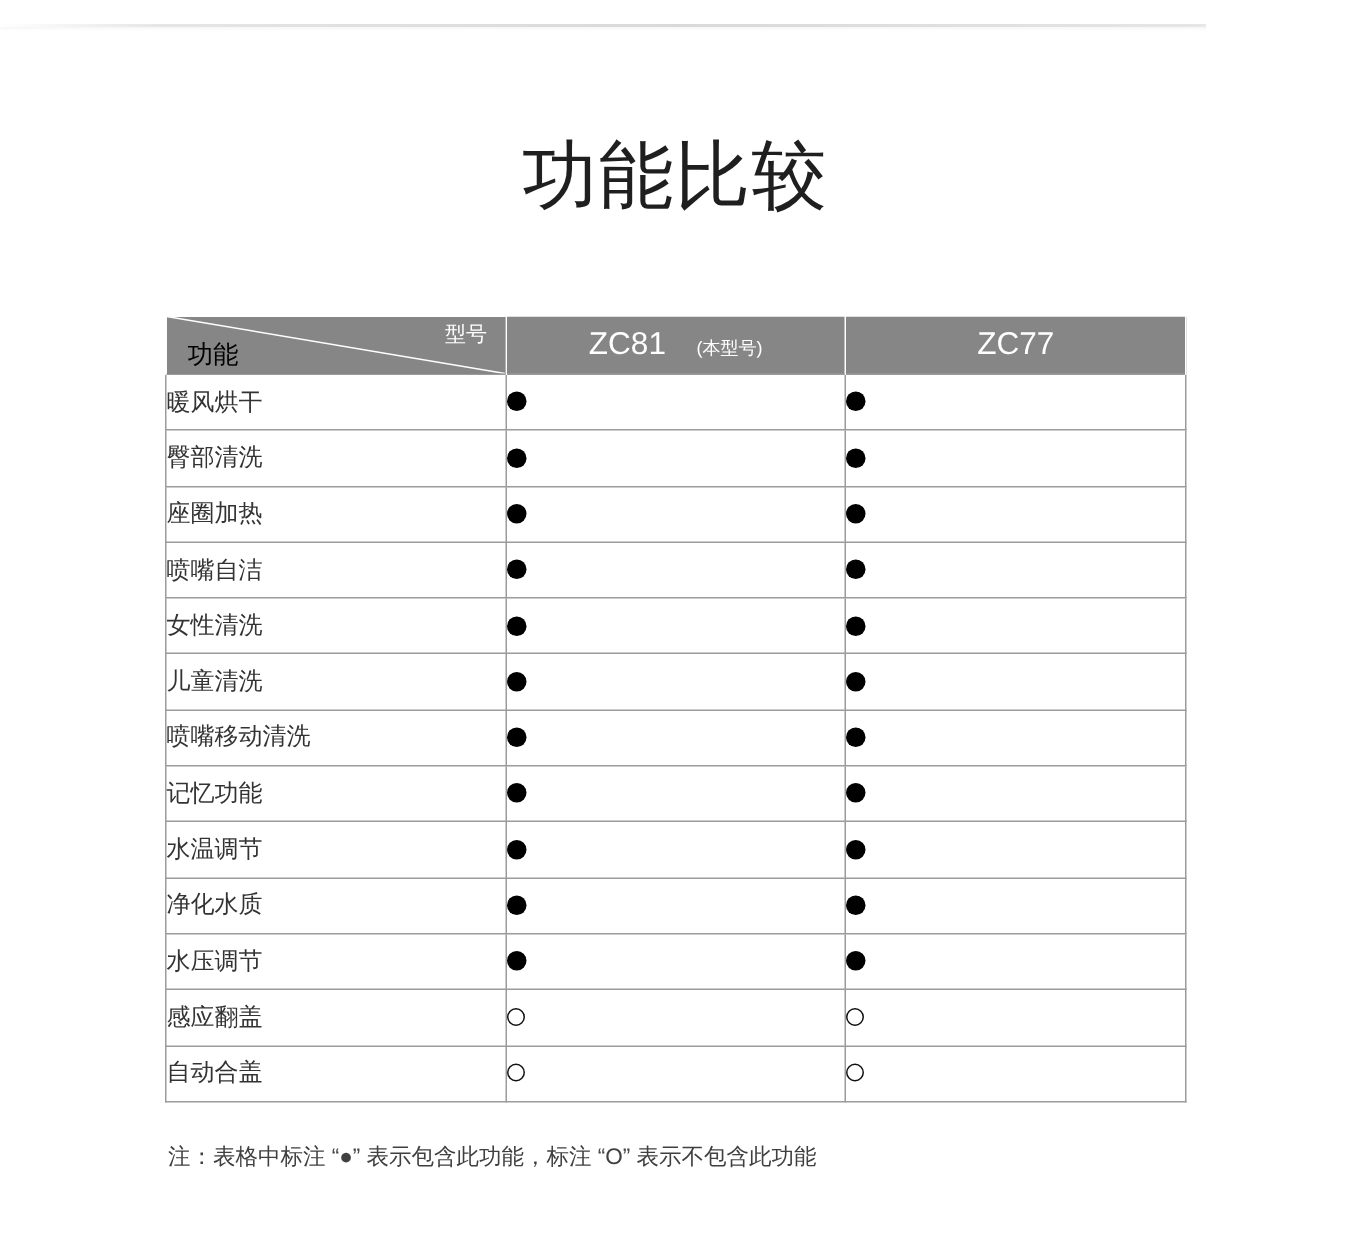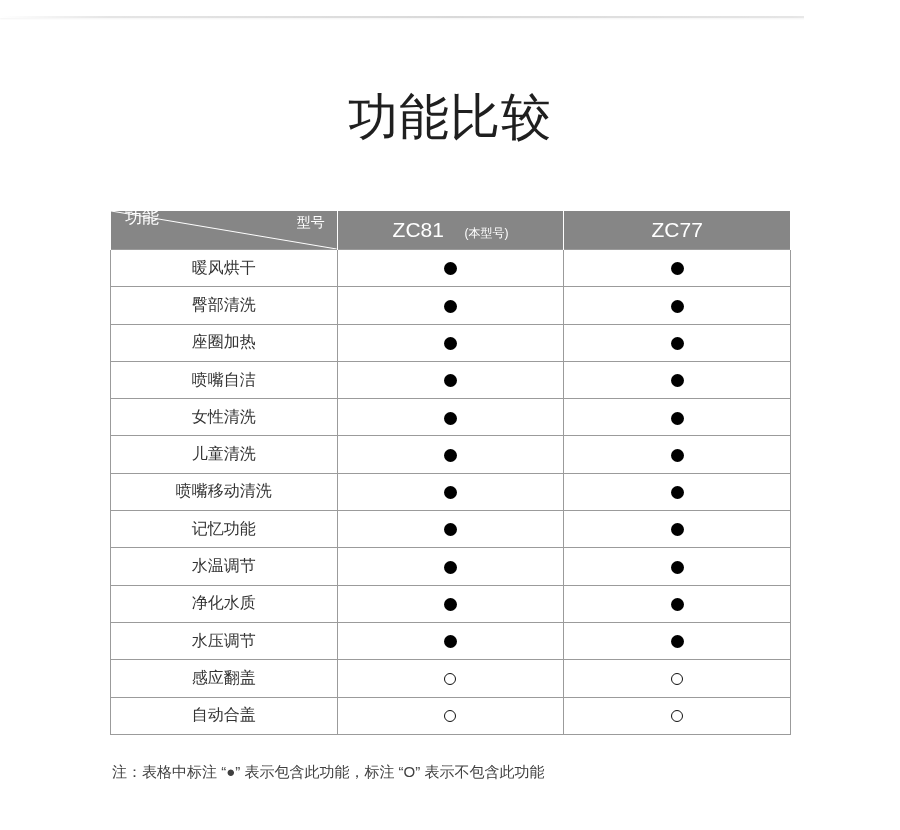--- a/index.html
+++ b/index.html
@@ -75,34 +75,34 @@
   .corner-tr {
     position: absolute;
     top: 3px;
     right: 12px;
     font-size: 14px;
     color: #ffffff;
   }
 
   .corner-bl {
     position: absolute;
-    bottom: 20px;
+    bottom: 1px;
     left: 14px;
     font-size: 17px;
-    color: #ffffff;
+    color: #000000;
   }
 
   .model { font-size: 21px; }
   .model-sub { font-size: 12px; margin-left: 16px; }
 
   table.cmp td {
     border: 1px solid #9b9b9b;
     height: 36.3px;
     padding: 0;
-    text-align: center;
+    text-align: left;
     vertical-align: middle;
     font-size: 16px;
     color: #333333;
     background: #ffffff;
   }
 
   .dot-filled {
     display: inline-block;
     width: 13px;
     height: 13px;

